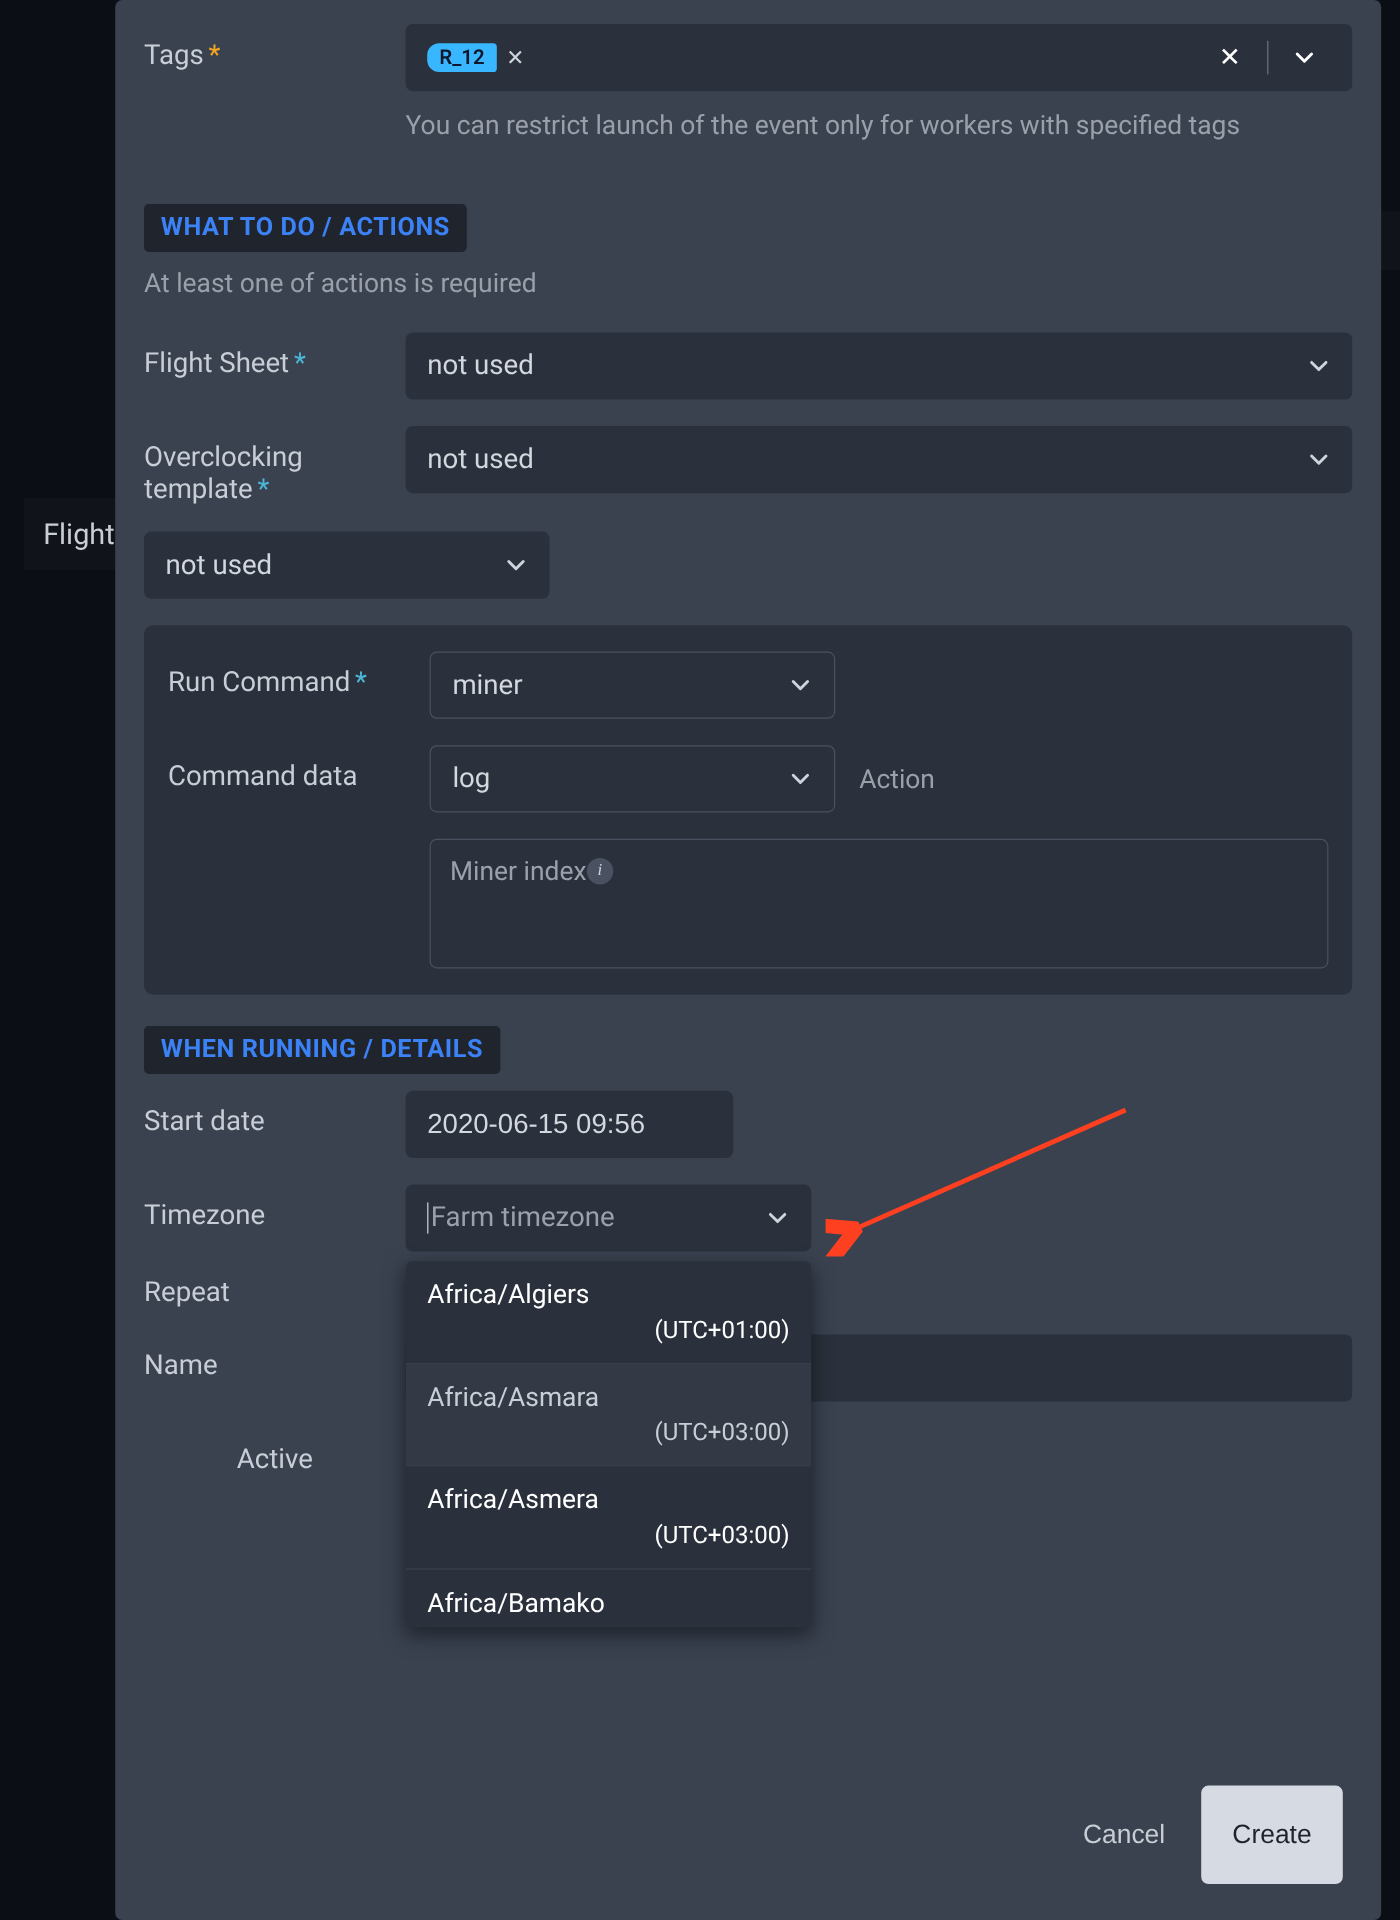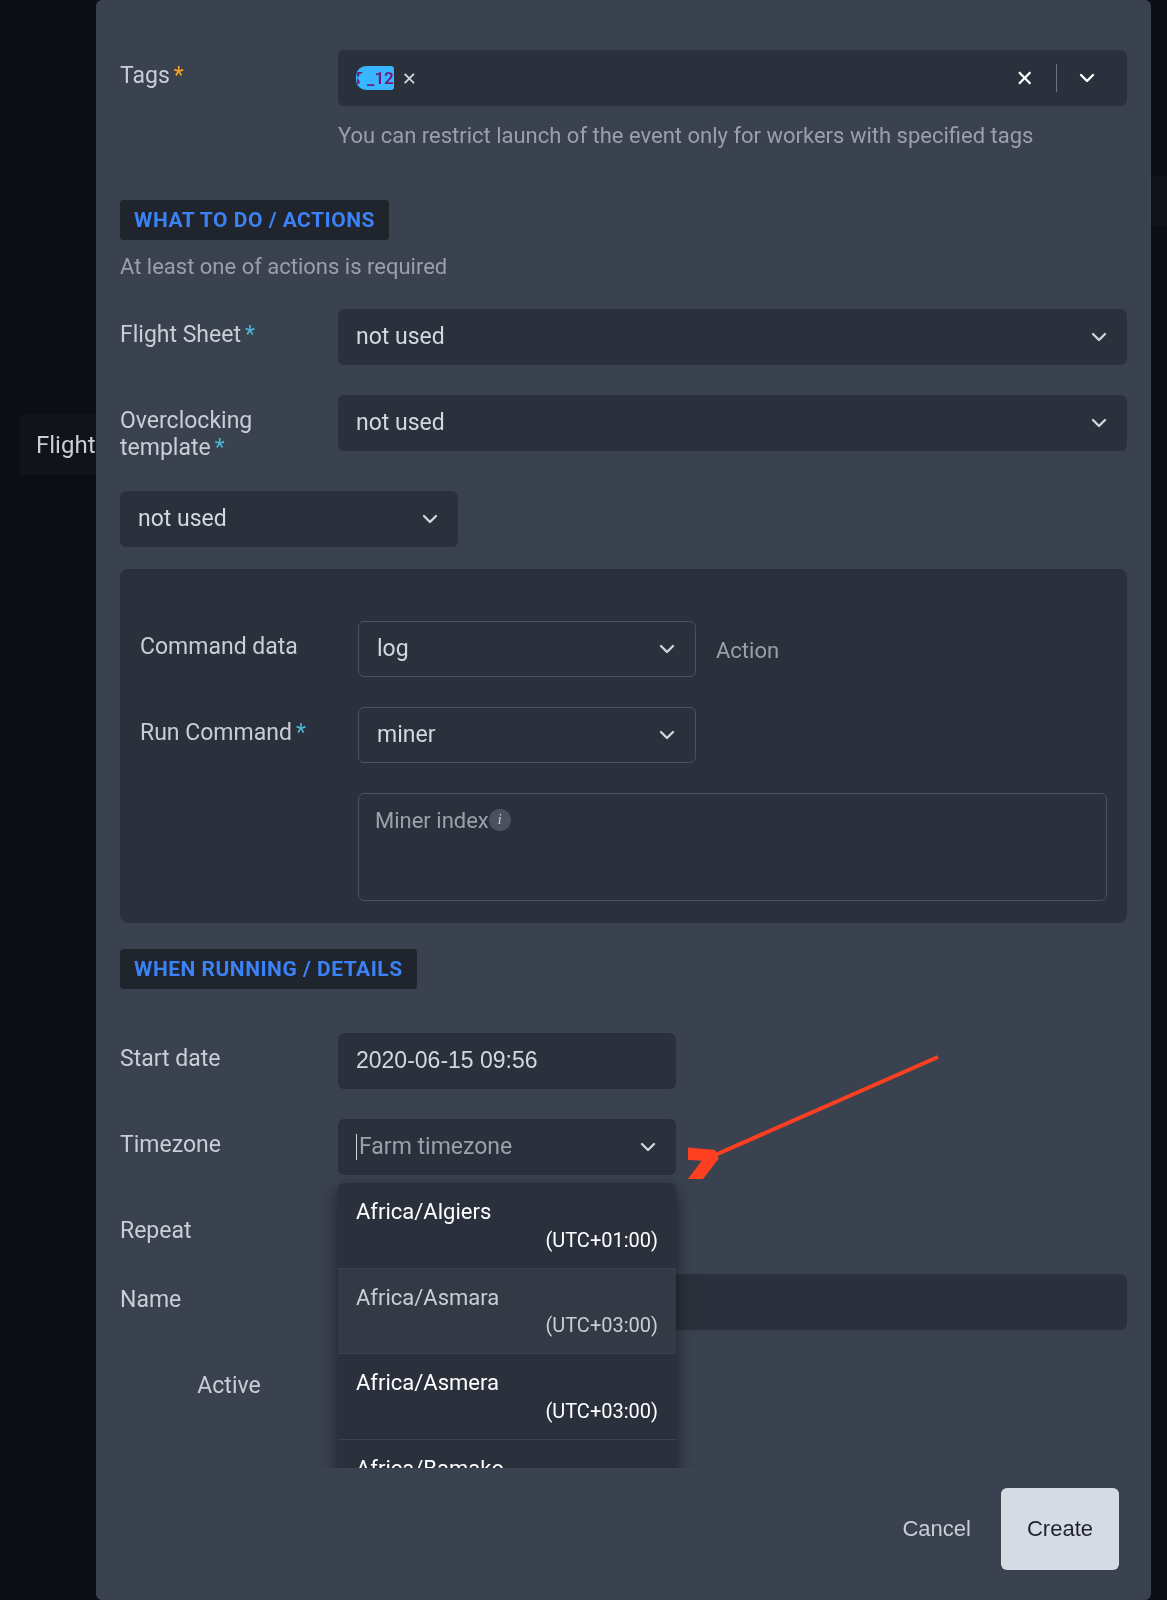--- a/index.html
+++ b/index.html
@@ -45,21 +45,20 @@
   display: flex;
   flex-direction: column;
 }
 .modal-body { flex: 1; overflow: hidden; }
 
 .row {
   display: flex;
   align-items: flex-start;
   margin-bottom: 22px;
   position: relative;
-  margin-top: 30px;
 }
 .label-col {
   width: 218px;
   flex-shrink: 0;
   padding-top: 12px;
   color: #c9ced6;
   font-size: 23px;
 }
 .ctrl-col { flex: 1; min-width: 0; }
 
@@ -70,24 +69,24 @@
   background: #2b313c;
   border-radius: 6px;
   height: 56px;
   display: flex;
   align-items: center;
   padding: 0 8px;
   gap: 8px;
 }
 .tag-chip {
   background: #38b6ff;
-  color: #701a75;
+  color: #0f172a;
   font-weight: 600;
   font-size: 17px;
-  padding: 2px 0;
+  padding: 2px 10px;
   border-radius: 10px 3px 3px 10px;
   position: relative;
 }
 .tag-chip::before {
   content: "";
   position: absolute;
   left: -9px; top: 50%;
   width: 0; height: 0;
   border: 10px solid transparent;
   border-right-color: #38b6ff;
@@ -155,21 +154,21 @@
   margin-left: auto;
 }
 .select.full { width: 100%; }
 .select.med  { width: 338px; }
 
 .input {
   background: #2b313c;
   border: none;
   border-radius: 6px;
   height: 56px;
-  width: 338px;
+  width: 273px;
   color: #d3d7de;
   font-size: 23px;
   padding: 0 18px;
 }
 
 .textarea {
   background: transparent;
   border: 1px solid #4a5160;
   border-radius: 6px;
   width: 100%;
@@ -342,47 +341,47 @@
                 <path d="M4 7l6 6 6-6" stroke="#cfd4dc" stroke-width="2.4" fill="none" stroke-linecap="round" stroke-linejoin="round"></path>
               </svg>
           </span>
         </div>
       </div>
     </div>
 
     
     <div class="cmd-panel">
       <div class="row">
+        <div class="label-col">
+          <span>Run Command</span><span class="req-cyan">*</span>
+        </div>
+        <div class="ctrl-col" style="display:flex;align-items:center;">
+          <div class="select med">
+            <span>miner</span>
+            <span class="caret">
+              <svg width="20" height="20" viewBox="0 0 20 20">
+                  <path d="M4 7l6 6 6-6" stroke="#cfd4dc" stroke-width="2.4" fill="none" stroke-linecap="round" stroke-linejoin="round"></path>
+                </svg>
+            </span>
+          </div>
+        </div>
+      </div>
+
+      <div class="row">
         <div class="label-col">Command data</div>
         <div class="ctrl-col" style="display:flex;align-items:center;">
           <div class="select med">
             <span>log</span>
             <span class="caret">
               <svg width="20" height="20" viewBox="0 0 20 20">
                   <path d="M4 7l6 6 6-6" stroke="#cfd4dc" stroke-width="2.4" fill="none" stroke-linecap="round" stroke-linejoin="round"></path>
                 </svg>
             </span>
           </div>
           <span class="action-label">Action</span>
-        </div>
-      </div>
-
-      <div class="row">
-        <div class="label-col">
-          <span>Run Command</span><span class="req-cyan">*</span>
-        </div>
-        <div class="ctrl-col" style="display:flex;align-items:center;">
-          <div class="select med">
-            <span>miner</span>
-            <span class="caret">
-              <svg width="20" height="20" viewBox="0 0 20 20">
-                  <path d="M4 7l6 6 6-6" stroke="#cfd4dc" stroke-width="2.4" fill="none" stroke-linecap="round" stroke-linejoin="round"></path>
-                </svg>
-            </span>
-          </div>
         </div>
       </div>
 
       <div class="row" style="margin-bottom:0">
         <div class="label-col"></div>
         <div class="ctrl-col">
           <div class="textarea">
             <div class="miner-index">
               <span>Miner index</span>
               <span class="info-badge">i</span>

